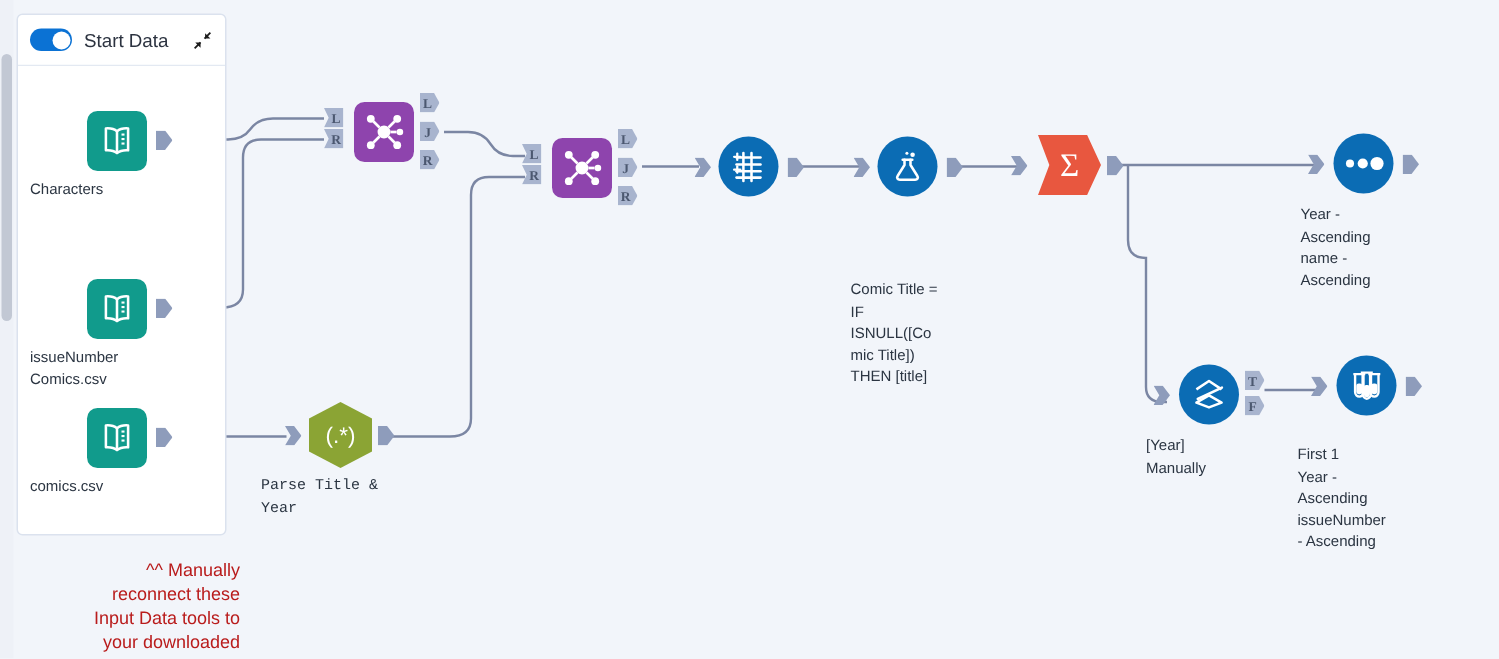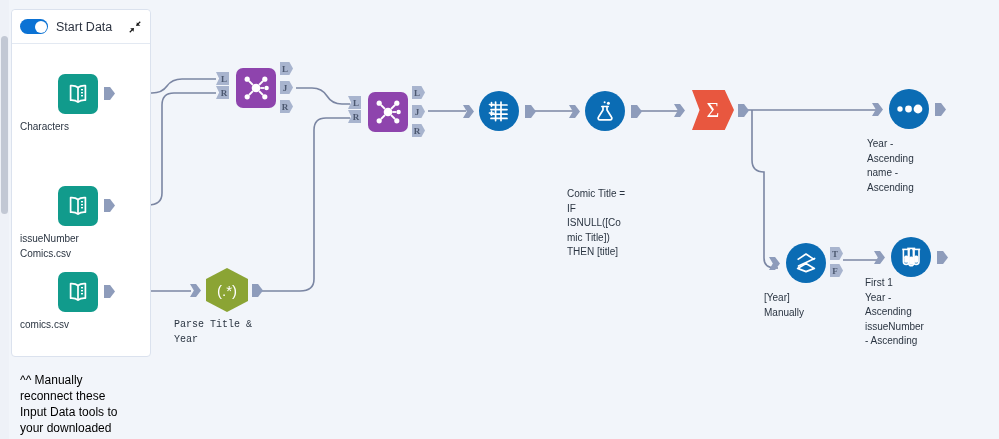--- a/index.html
+++ b/index.html
@@ -98,22 +98,23 @@
     background: #a8b4ce;
     font-size: 9px; font-weight: bold; color: #4c5870;
     display: flex; align-items: center; justify-content: center;
     font-family: "Liberation Serif", serif;
   }
   .lnub.left  { clip-path: polygon(0% 0%, 100% 0%, 100% 100%, 0% 100%, 24% 50%); padding-left:3px;}
   .lnub.right { clip-path: polygon(0% 0%, 72% 0%, 100% 50%, 72% 100%, 0% 100%); padding-right:3px;}
 
   .note {
     position: absolute;
-    font-size: 12px; color: #000000; line-height: 16px;
+    font-size: 12px; color: #b91c1c; line-height: 16px;
     white-space: pre-line;
+    text-align: right;
   }
 </style>
 </head>
 <body>
 
 <div id="canvas">
 
   <div class="v-scroll-track">
     <div class="v-scroll-thumb"></div>
   </div>
@@ -379,21 +380,21 @@
             <path d="M14.2,5.4 L22.2,5.4"></path>
         </g>
         <g fill="#ffffff">
           <rect x="6.2" y="11.6" width="4" height="7.2" rx="1.6"></rect>
           <rect x="11.2" y="12.6" width="4" height="8.2" rx="1.6"></rect>
           <rect x="16.2" y="11.6" width="4" height="7.2" rx="1.6"></rect>
         </g>
       </svg>
     </div>
     <div class="nub out" style="left:46px; top:14px;"></div>
-    <div class="node-label" style="left:-26px; top:39px; width:92px;">First 1
+    <div class="node-label" style="left:-26px; top:60px; width:92px;">First 1
 Year -
 Ascending
 issueNumber
 - Ascending</div>
   </div>
 
   <div class="note" style="left:20px; top:372px; width:140px;">^^ Manually
 reconnect these
 Input Data tools to
 your downloaded</div>

